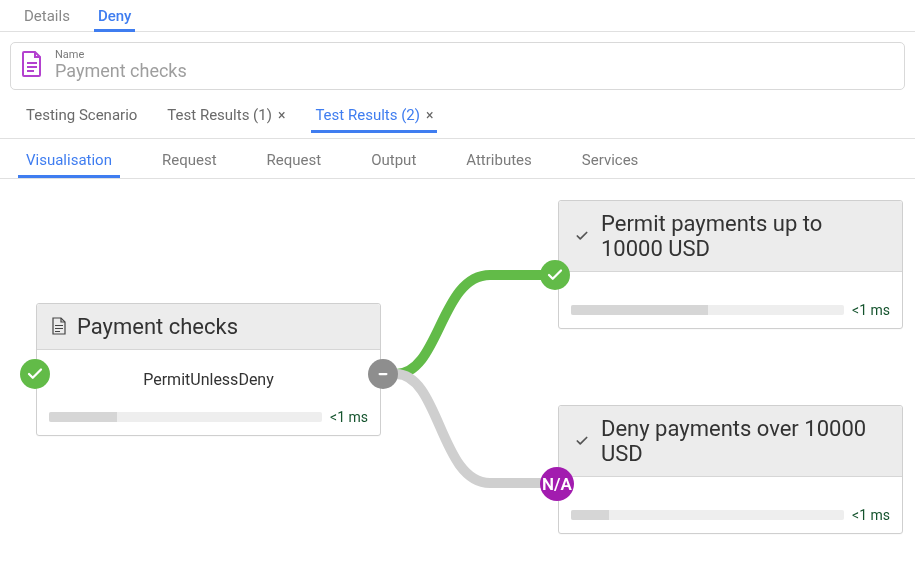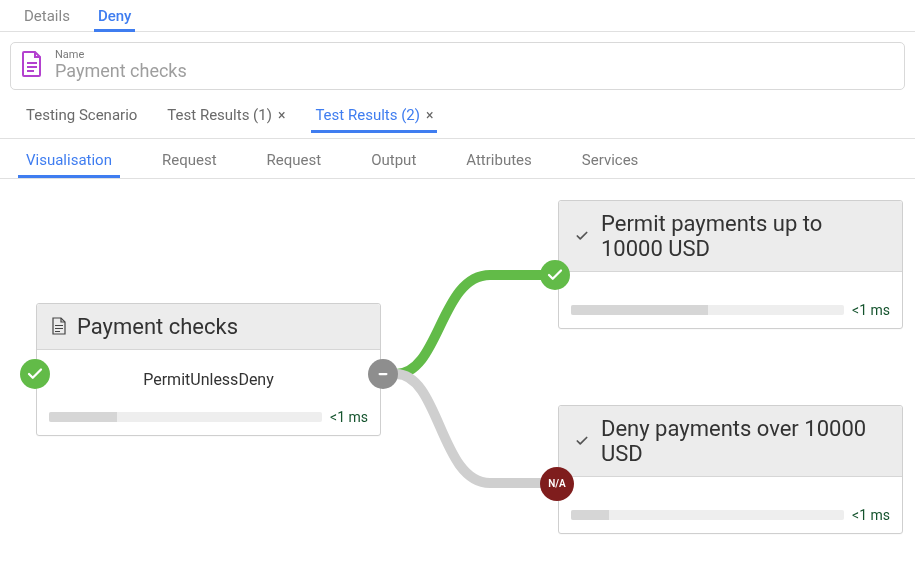--- a/index.html
+++ b/index.html
@@ -178,21 +178,21 @@
   
   .status-circle {
     position: absolute;
     width: 30px; height: 30px;
     border-radius: 50%;
     display: flex; align-items: center; justify-content: center;
     color: #fff;
   }
   .status-circle.green { background: #62bb48; }
   .status-circle.grey  { background: #8e8e8e; }
-  .status-circle.na    { background: #7f1d1d; width: 34px; height: 34px; font-size: 10px; font-weight: 600; }
+  .status-circle.na    { background: #a21caf; width: 34px; height: 34px; font-size: 17px; font-weight: 600; }
   .status-circle svg { width: 18px; height: 18px; }
 
   
   
   #node-root { left: 36px; top: 118px; }
   #root-badge-left { left: 20px; top: 174px; }
   #root-badge-right { left: 368px; top: 174px; }
 
   
   #node-top   { left: 558px; top: 15px; }

